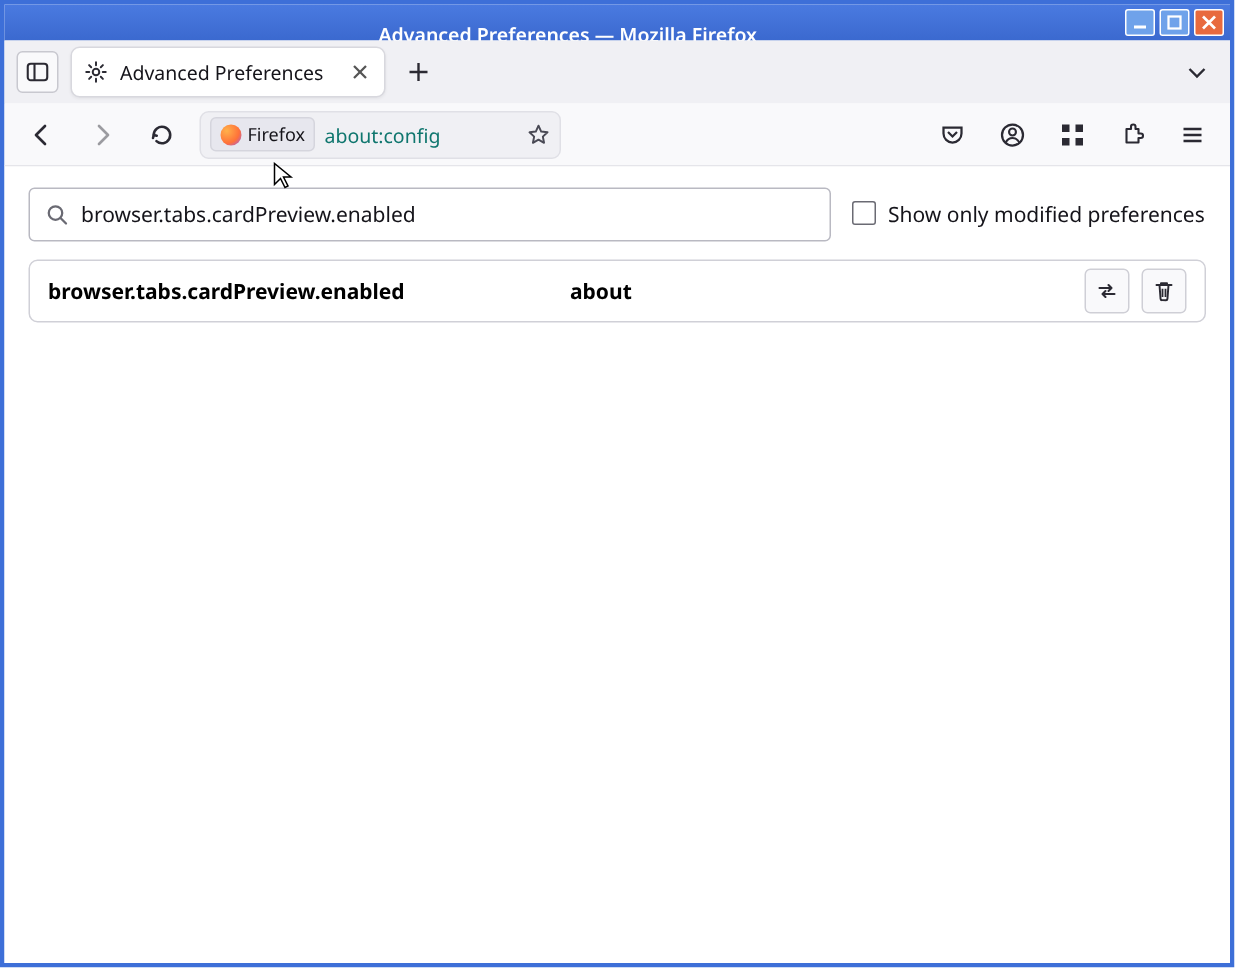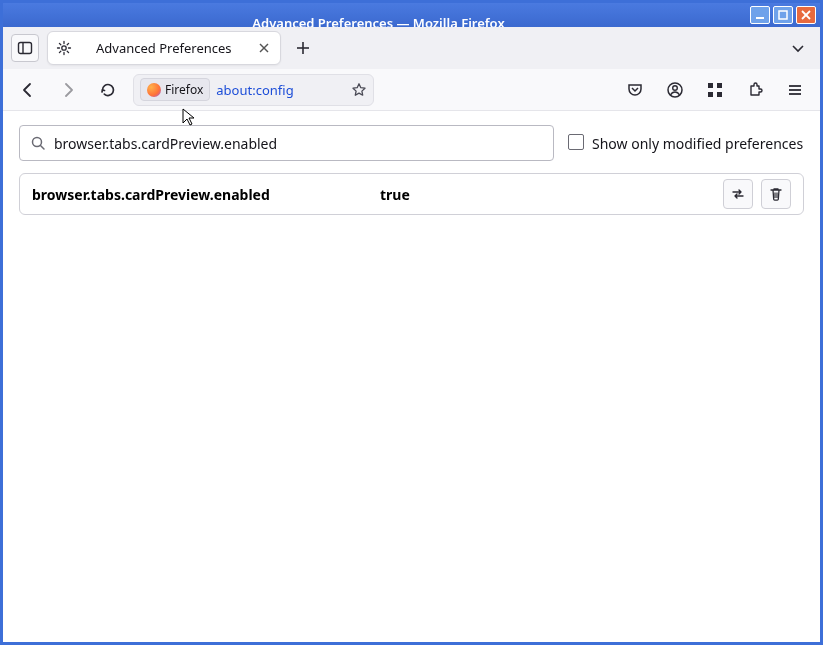--- a/index.html
+++ b/index.html
@@ -72,21 +72,21 @@
   }
   .tab {
     height: 34px;
     min-width: 210px;
     background: #fff;
     border: 1px solid #d8d8de;
     border-radius: 6px;
     display: flex;
     align-items: center;
     padding: 0 8px;
-    gap: 24px;
+    gap: 8px;
     box-shadow: 0 1px 2px rgba(0,0,0,0.05);
   }
   .tab .label { flex:1; font-size:13px; color:#15141a;}
   .tab .close { width:16px;height:16px;display:flex;align-items:center;justify-content:center;color:#555;}
   .newtab {
     width: 28px;height:28px;display:flex;align-items:center;justify-content:center;color:#555;font-size:18px;
   }
   .tabstrip .spacer { flex:1; }
   .alltabs {
     width: 28px;height:28px;display:flex;align-items:center;justify-content:center;color:#555;
@@ -123,21 +123,21 @@
     border-radius:4px;
     padding: 2px 6px;
     font-size:12px;
     color:#15141a;
     text-align:right;
   }
   .ff-logo {
     width:14px;height:14px;border-radius:50%;
     background: radial-gradient(circle at 30% 30%, #ffb14a, #ff7139 60%, #9059ff 100%);
   }
-  .url-text { font-size:13px; color:#1d4ed8; }
+  .url-text { font-size:13px; color:#0f766e; }
   .star { margin-left:auto; color:#4a4a55;}
   .toolbar .spacer2 { flex:1; }
   
   .content {
     flex:1;
     padding: 14px 16px;
     background:#fff;
     display:flex;
     flex-direction:column;
     gap:12px;
@@ -334,21 +334,21 @@
         <span>browser.tabs.cardPreview.enabled</span>
       </div>
       <label class="chk">
         <span class="chkbox"></span>
         <span>Show only modified preferences</span>
       </label>
     </div>
 
     <div class="prefrow">
       <span class="prefname">browser.tabs.cardPreview.enabled</span>
-      <span class="prefval">true</span>
+      <span class="prefval">about</span>
       <div class="rowbtn">
         <svg width="16" height="16" viewBox="0 0 16 16">
             <path d="M3 6h8M11 6l-2-2M11 6l-2 2" fill="none" stroke="#2b2a33" stroke-width="1.4" stroke-linecap="round" stroke-linejoin="round"></path>
             <path d="M13 10H5M5 10l2-2M5 10l2 2" fill="none" stroke="#2b2a33" stroke-width="1.4" stroke-linecap="round" stroke-linejoin="round"></path>
           </svg>
       </div>
       <div class="rowbtn">
         <svg width="16" height="16" viewBox="0 0 16 16">
             <path d="M3 4h10M6 4V2.8h4V4M5 4l.7 9.2a1 1 0 0 0 1 .9h2.6a1 1 0 0 0 1-.9L11 4" fill="none" stroke="#2b2a33" stroke-width="1.3" stroke-linecap="round" stroke-linejoin="round"></path>
             <line x1="7" y1="6.5" x2="7" y2="12" stroke="#2b2a33" stroke-width="1.2"></line>

